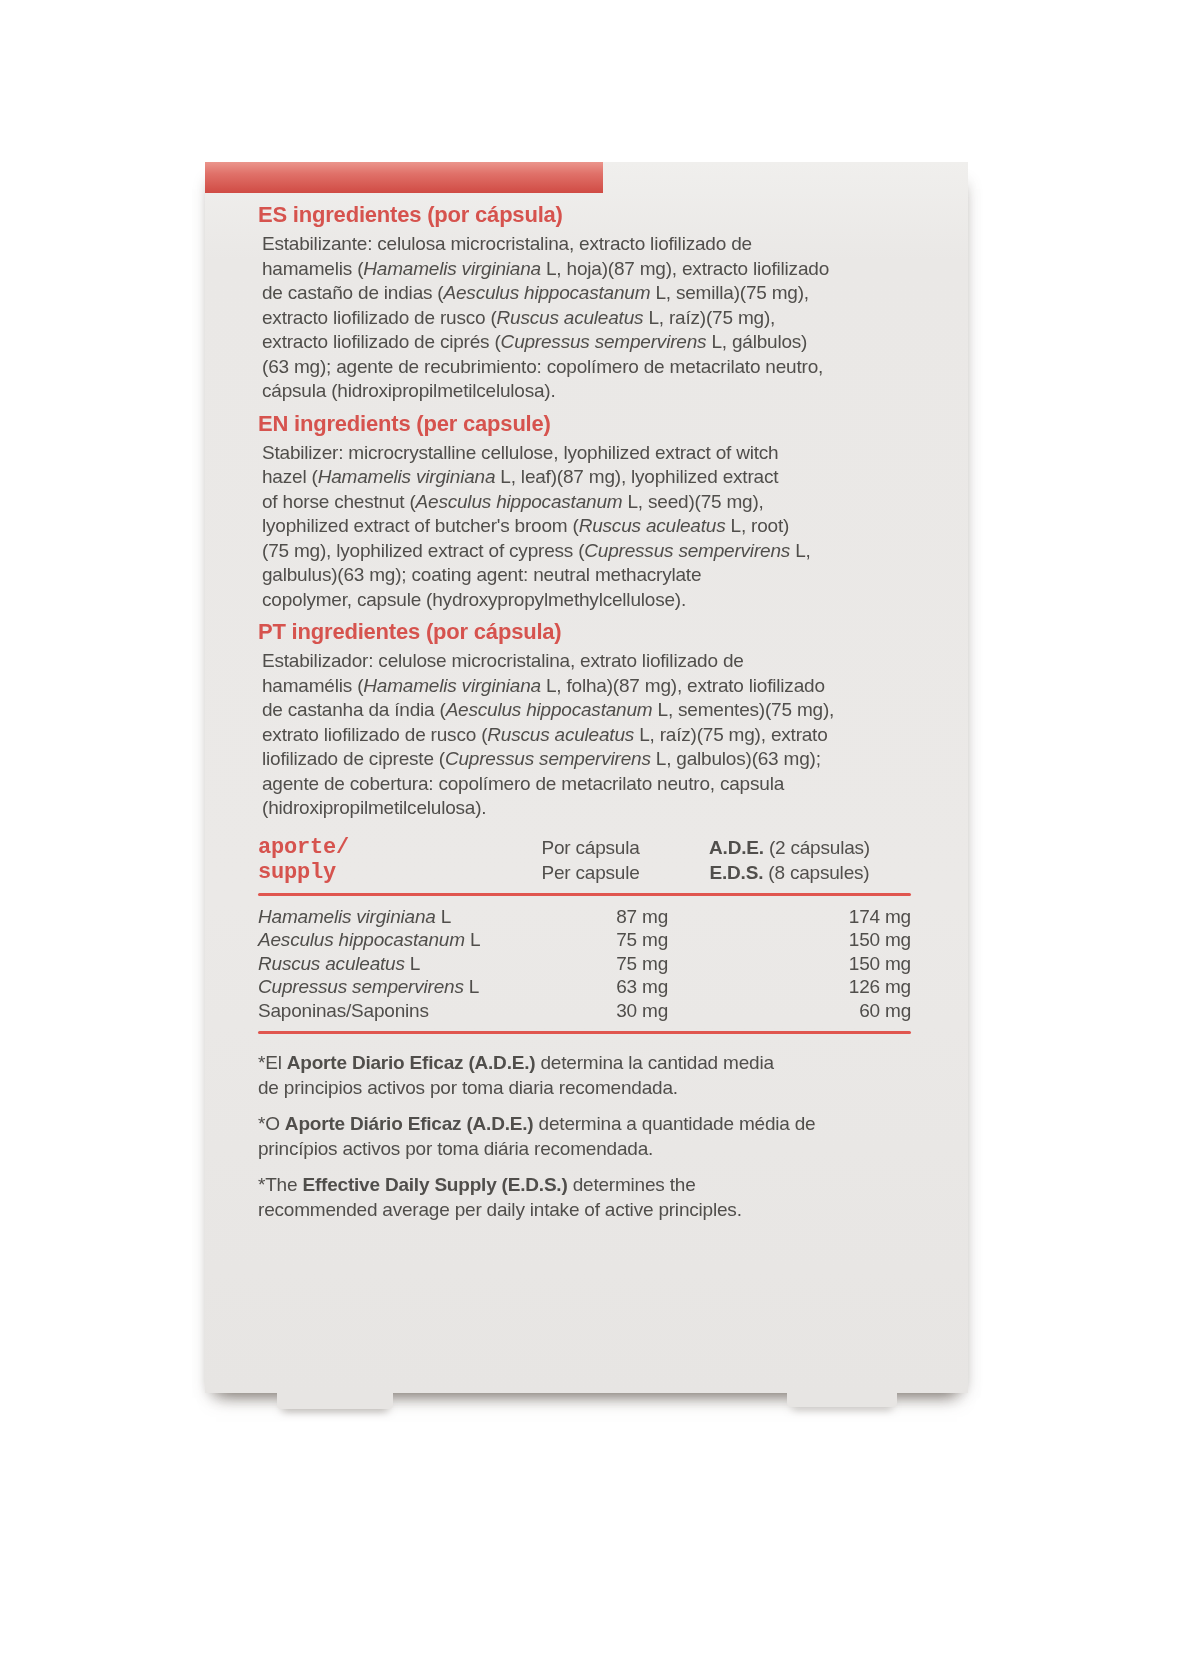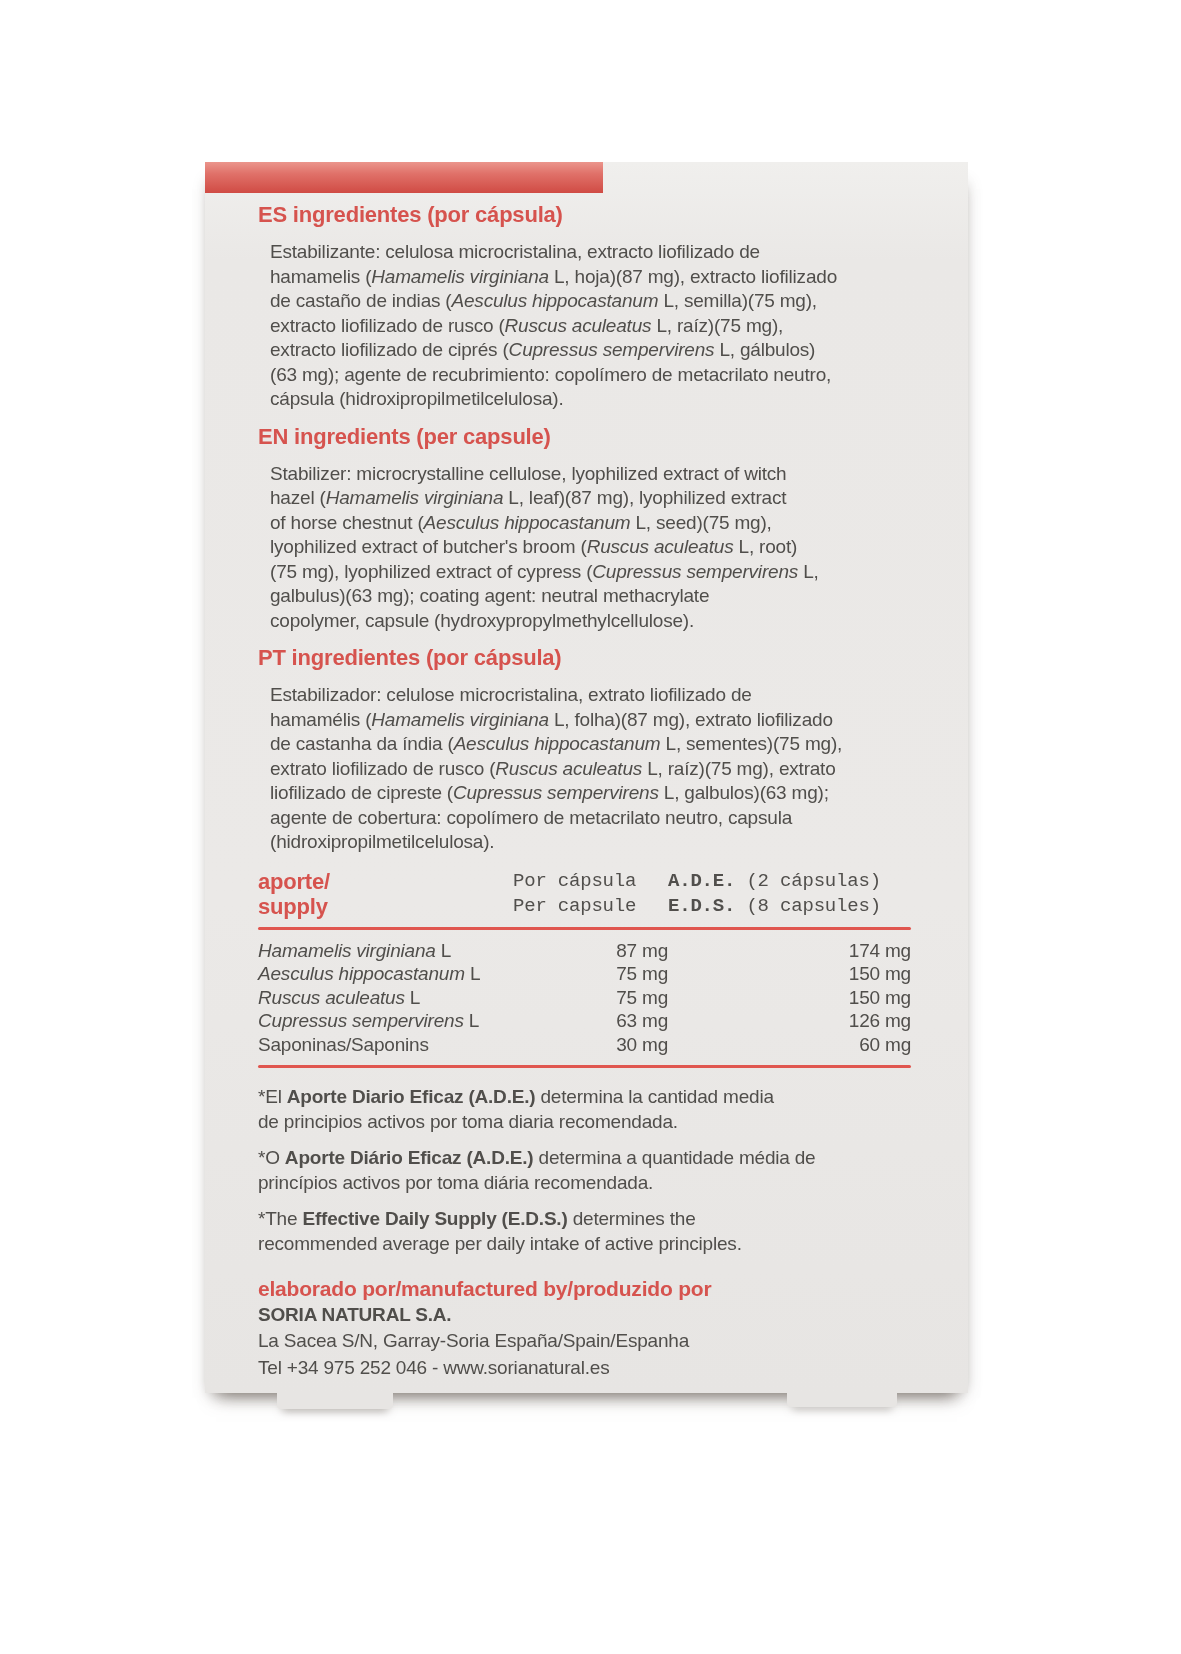--- a/index.html
+++ b/index.html
@@ -21,28 +21,28 @@
   }
   .content{
     position:absolute;left:53px;top:40px;width:653px;
     font-size:19px;line-height:24.5px;letter-spacing:-0.2px;
   }
   .sec-title{
     margin:7px 0 3px 0;font-size:22px;line-height:26px;font-weight:bold;
     color:#d6534e;letter-spacing:-0.2px;
   }
   .sec-title:first-child{margin-top:0;}
-  p.body{margin:12px;}
+  p.body{margin:4px;}
   .rich{white-space:pre-wrap;}
   .i{font-style:italic;}
   .b{font-weight:bold;}
   .supply-table{margin-top:14px;}
   .thead,.tr{display:grid;grid-template-columns:255px 155px 243px;}
-  .th.c1{color:#d6534e;font-weight:bold;font-size:22px;line-height:25px;}
-  .th.c2,.th.c3{text-align:left;font-size:19px;line-height:25px;color:#514f4c;font-family:Liberation Mono, monospace;}
+  .th.c1{color:#d6534e;font-weight:bold;font-size:22px;line-height:25px;font-family:Liberation Mono, monospace;}
+  .th.c2,.th.c3{text-align:center;font-size:19px;line-height:25px;color:#514f4c;}
   .rule{height:3px;background:#e0564f;border-radius:2px;}
   .rule.top{margin:8px 0 9px 0;}
   .rule.bottom{margin:9px 0 0 0;}
   .tr{line-height:23.5px;}
   .td.c2,.td.c3{text-align:right;}
   .footnotes{margin-top:17px;}
   .footnotes p{margin:0 0 12px 0;}
   .manufacturer{margin-top:20px;}
   .mfr-heading{color:#d6534e;font-weight:bold;font-size:21px;line-height:26px;letter-spacing:-0.2px;}
   .mfr-company{font-weight:bold;line-height:26px;}
@@ -140,24 +140,18 @@
 
     <div class="footnotes">
       <p class="rich"><span>*El </span><span class="b">Aporte Diario Eficaz (A.D.E.)</span><span> determina la cantidad media
 de principios activos por toma diaria recomendada.</span></p>
       <p class="rich"><span>*O </span><span class="b">Aporte Diário Eficaz (A.D.E.)</span><span> determina a quantidade média de
 princípios activos por toma diária recomendada.</span></p>
       <p class="rich"><span>*The </span><span class="b">Effective Daily Supply (E.D.S.)</span><span> determines the
 recommended average per daily intake of active principles.</span></p>
     </div>
 
-    <div class="manufacturer">
-      <div class="mfr-heading">elaborado por/manufactured by/produzido por</div>
-      <div class="mfr-company">SORIA NATURAL S.A.</div>
-      <div class="mfr-line">La Sacea S/N, Garray-Soria España/Spain/Espanha</div>
-      <div class="mfr-line">Tel +34 975 252 046 - www.sorianatural.es</div>
-    </div>
 
   </div>
 
   <div class="tab tab1"></div>
   <div class="tab tab2"></div>
 </div>
 
 </body></html>

